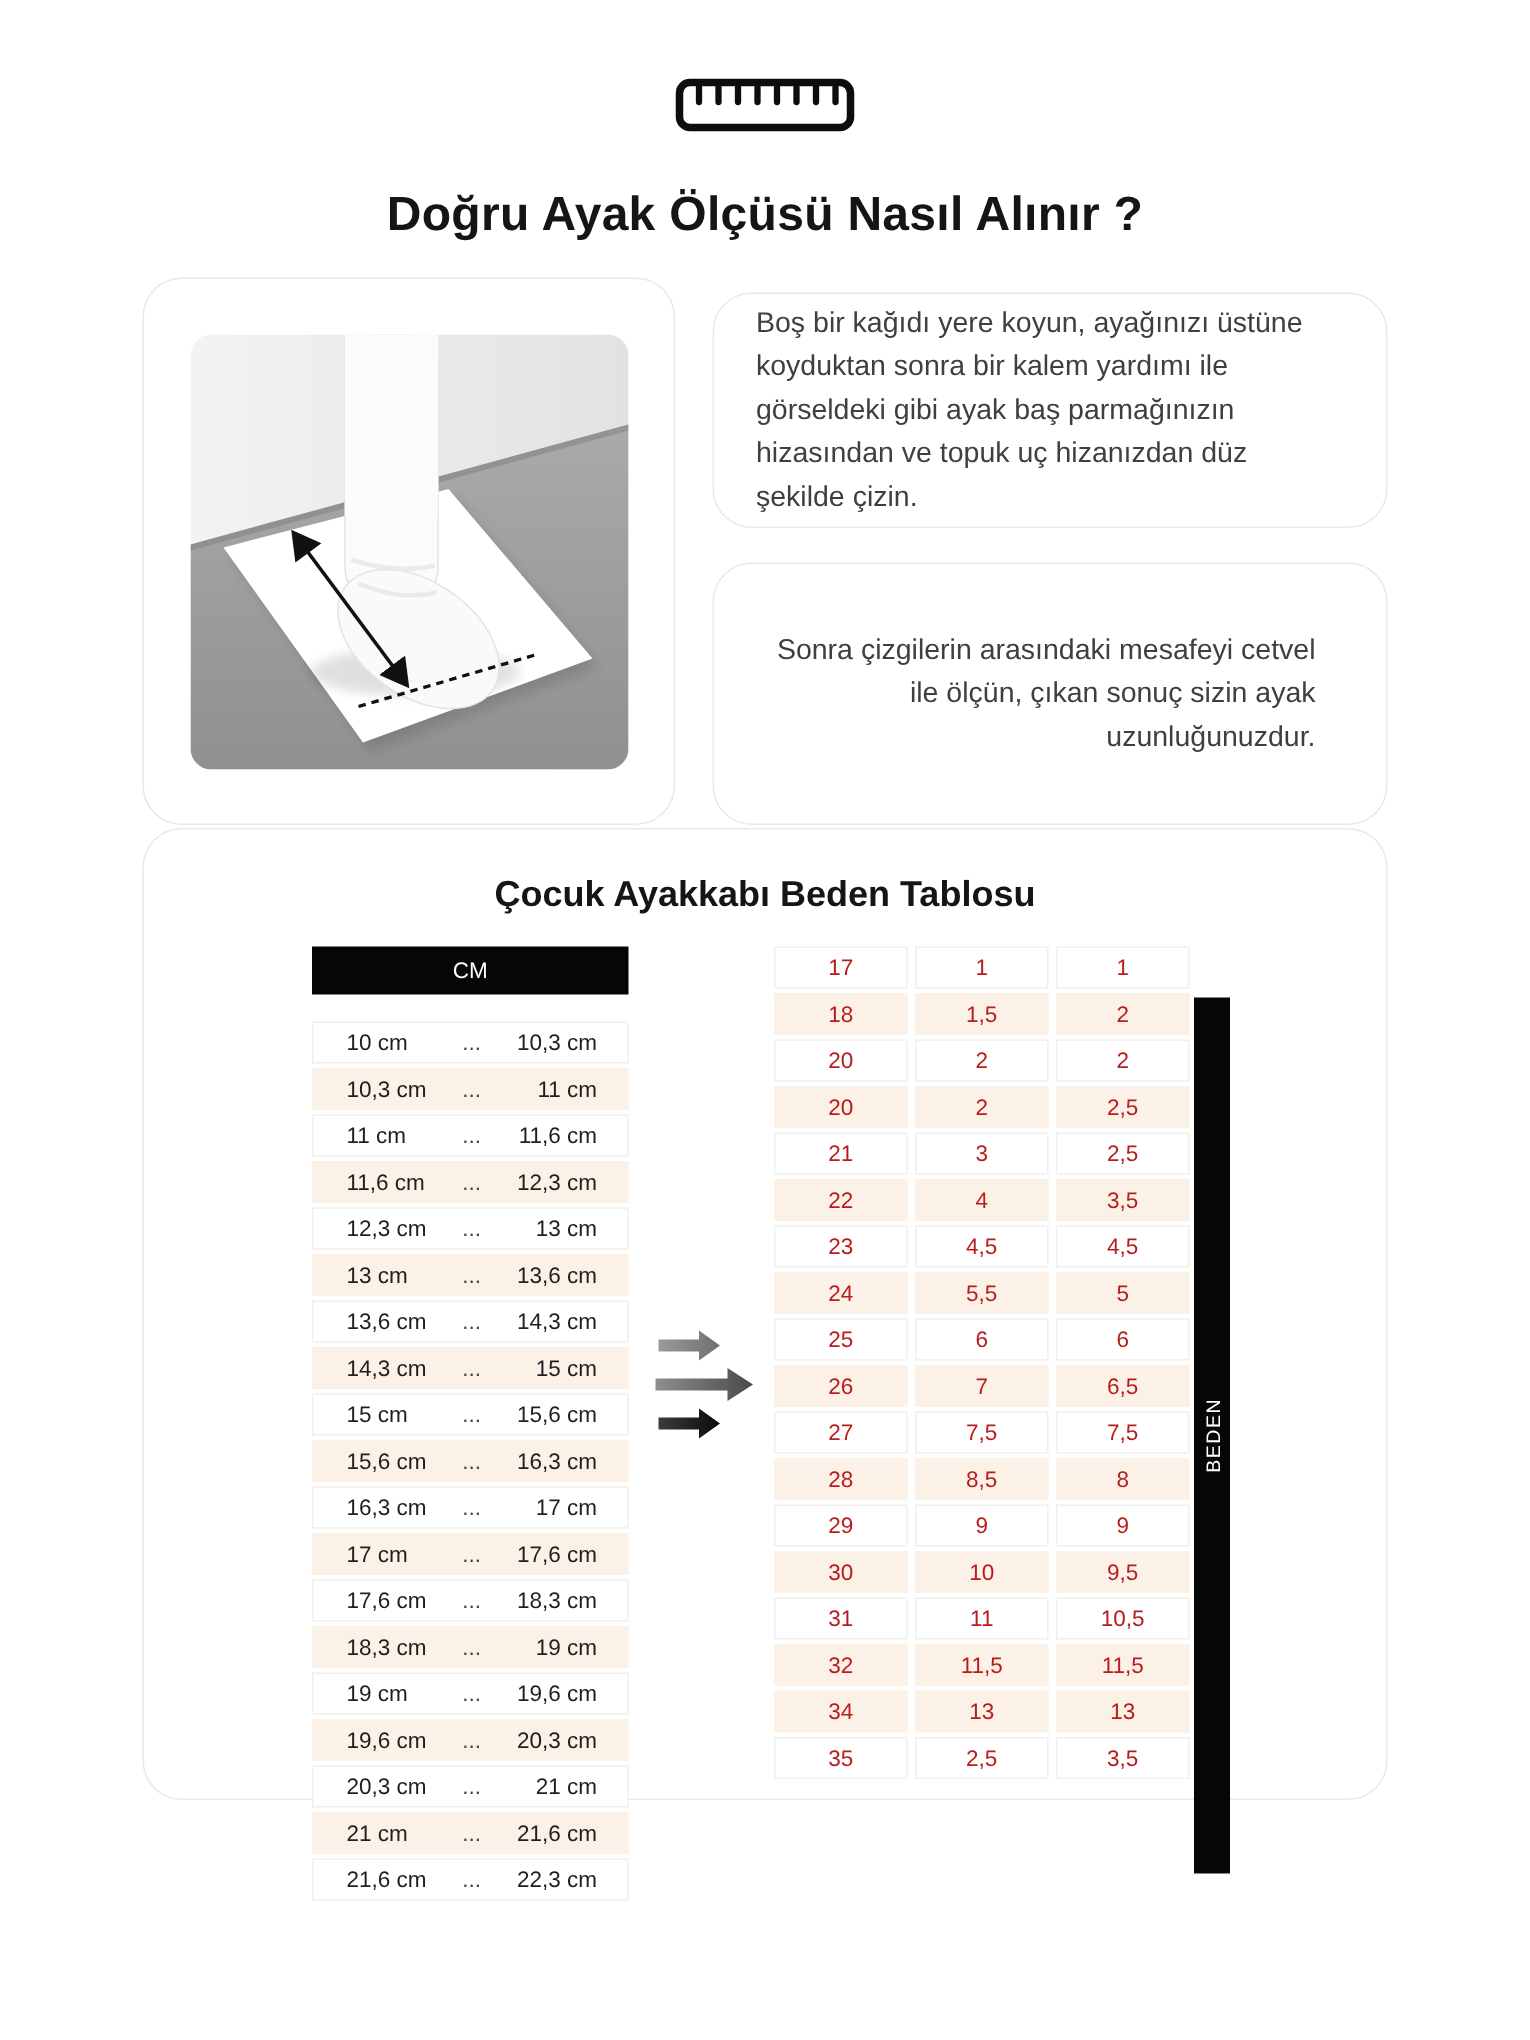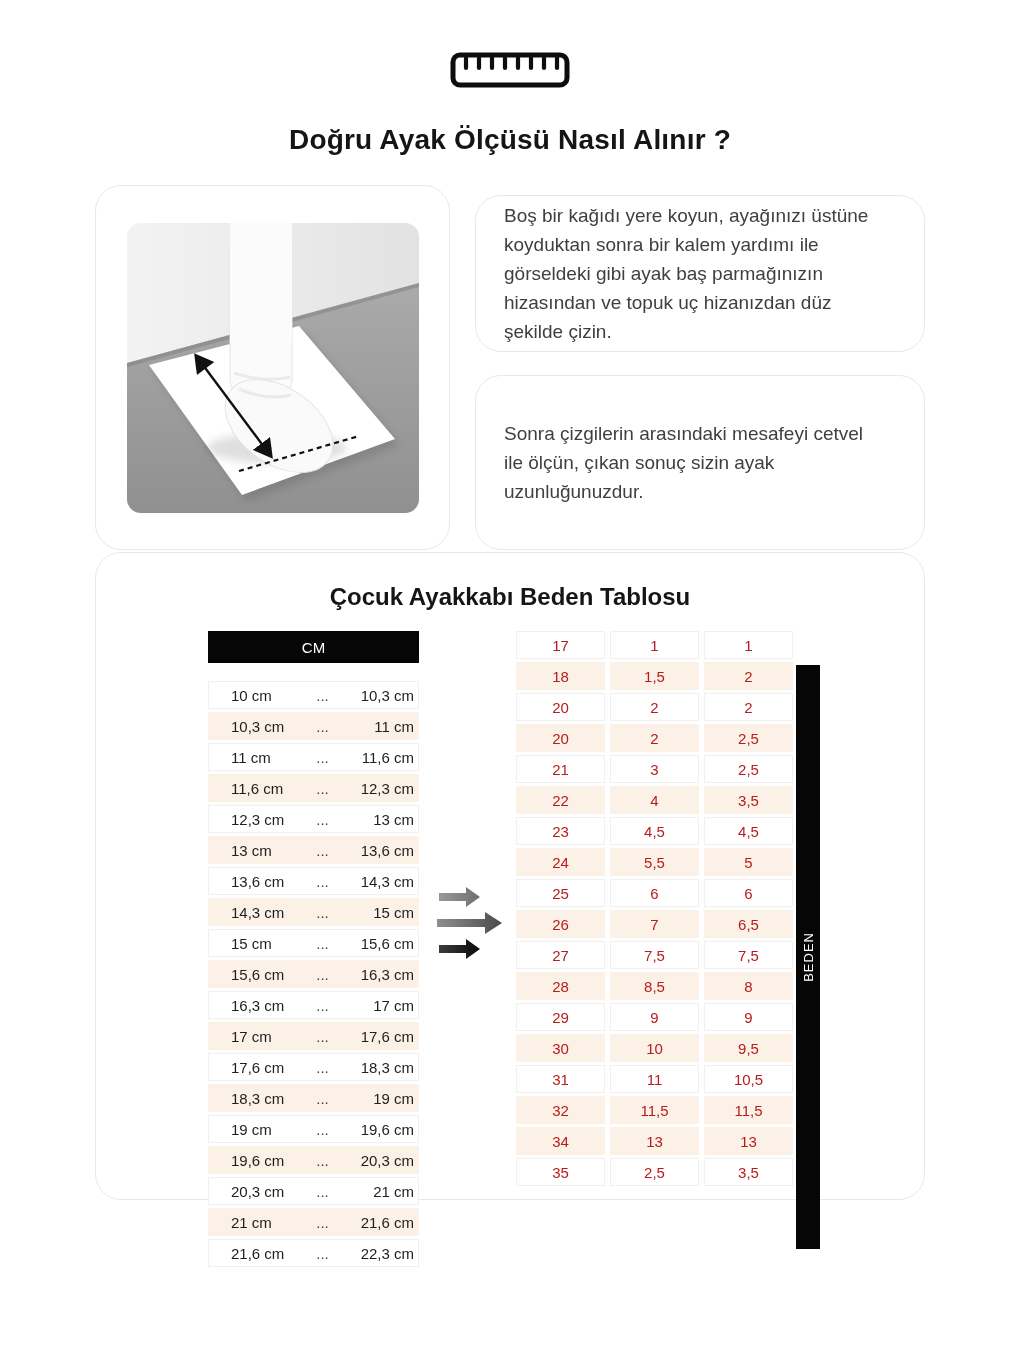--- a/index.html
+++ b/index.html
@@ -5,43 +5,43 @@
   * { margin:0; padding:0; box-sizing:border-box; }
   html,body { background:#fff; }
   body { font-family:"Liberation Sans", sans-serif; color:#1a1a1a; }
   .page { position:relative; width:1020px; height:1360px; background:#fff; overflow:hidden; margin:0 auto; }
 
   
   .ruler-wrap { position:absolute; top:52px; left:0; width:100%; display:flex; justify-content:center; }
 
   
   .main-title { position:absolute; top:124px; left:0; width:100%; text-align:center;
-    font-size:28px; font-weight:700; color:#151515; letter-spacing:.2px; }
+    font-size:32px; font-weight:700; color:#151515; letter-spacing:.2px; }
 
   
   .card { position:absolute; background:#fff; border:1.5px solid #e8e8e8; border-radius:26px; }
   .card-image { left:95px; top:185px; width:355px; height:365px; display:flex; align-items:center; justify-content:center; }
   .card-image svg { border-radius:14px; display:block; }
   .card-text1 { left:475px; top:195px; width:450px; height:157px; }
-  .card-text2 { left:475px; top:375px; width:450px; height:175px; }
+  .card-text2 { left:475px; top:375px; width:450px; height:175px;text-align:right; }
   .card-text1, .card-text2 { display:flex; align-items:center; padding:10px 47px 10px 28px; }
   .instruction { font-size:19px; line-height:29px; color:#3f3f3f; }
 
   
   .card-chart { left:95px; top:552px; width:830px; height:648px; }
   .chart-title { position:absolute; top:30px; left:0; width:100%; text-align:center;
     font-size:24px; font-weight:700; color:#151515; }
 
   .tbl-header { height:32px; background:#060606; color:#fff; display:flex; align-items:center;
     justify-content:center; font-size:15px; margin-bottom:18px; }
   .tbl-header .hcell { flex:1; text-align:center; }
 
   .cm-table { position:absolute; left:112px; top:78px; width:211px; }
   .rows { display:flex; flex-direction:column; gap:3px; }
-  .cmrow { display:flex; align-items:center; height:28px; padding:0 4px 0 22px;
+  .cmrow { display:flex; align-items:center; height:28px; padding:0 20px 0 22px;
     font-size:15px; color:#1f1f1f; background:#fff; border:1px solid #f0f0f0; }
   .cmrow.alt { background:#fcf1e6; border-color:#fcf1e6; }
   .cm-from { flex:1; text-align:left; }
   .cm-sep  { width:28px; text-align:center; color:#444; }
   .cm-to   { flex:1; text-align:right; }
 
   .size-table { position:absolute; left:420px; top:78px; width:277px; }
   .sizerow { display:flex; gap:5px; height:28px; }
   .sizerow .cell { flex:1; display:flex; align-items:center; justify-content:center;
     background:#fff; border:1px solid #f0f0f0; font-size:15px; color:#b91c1c; }

